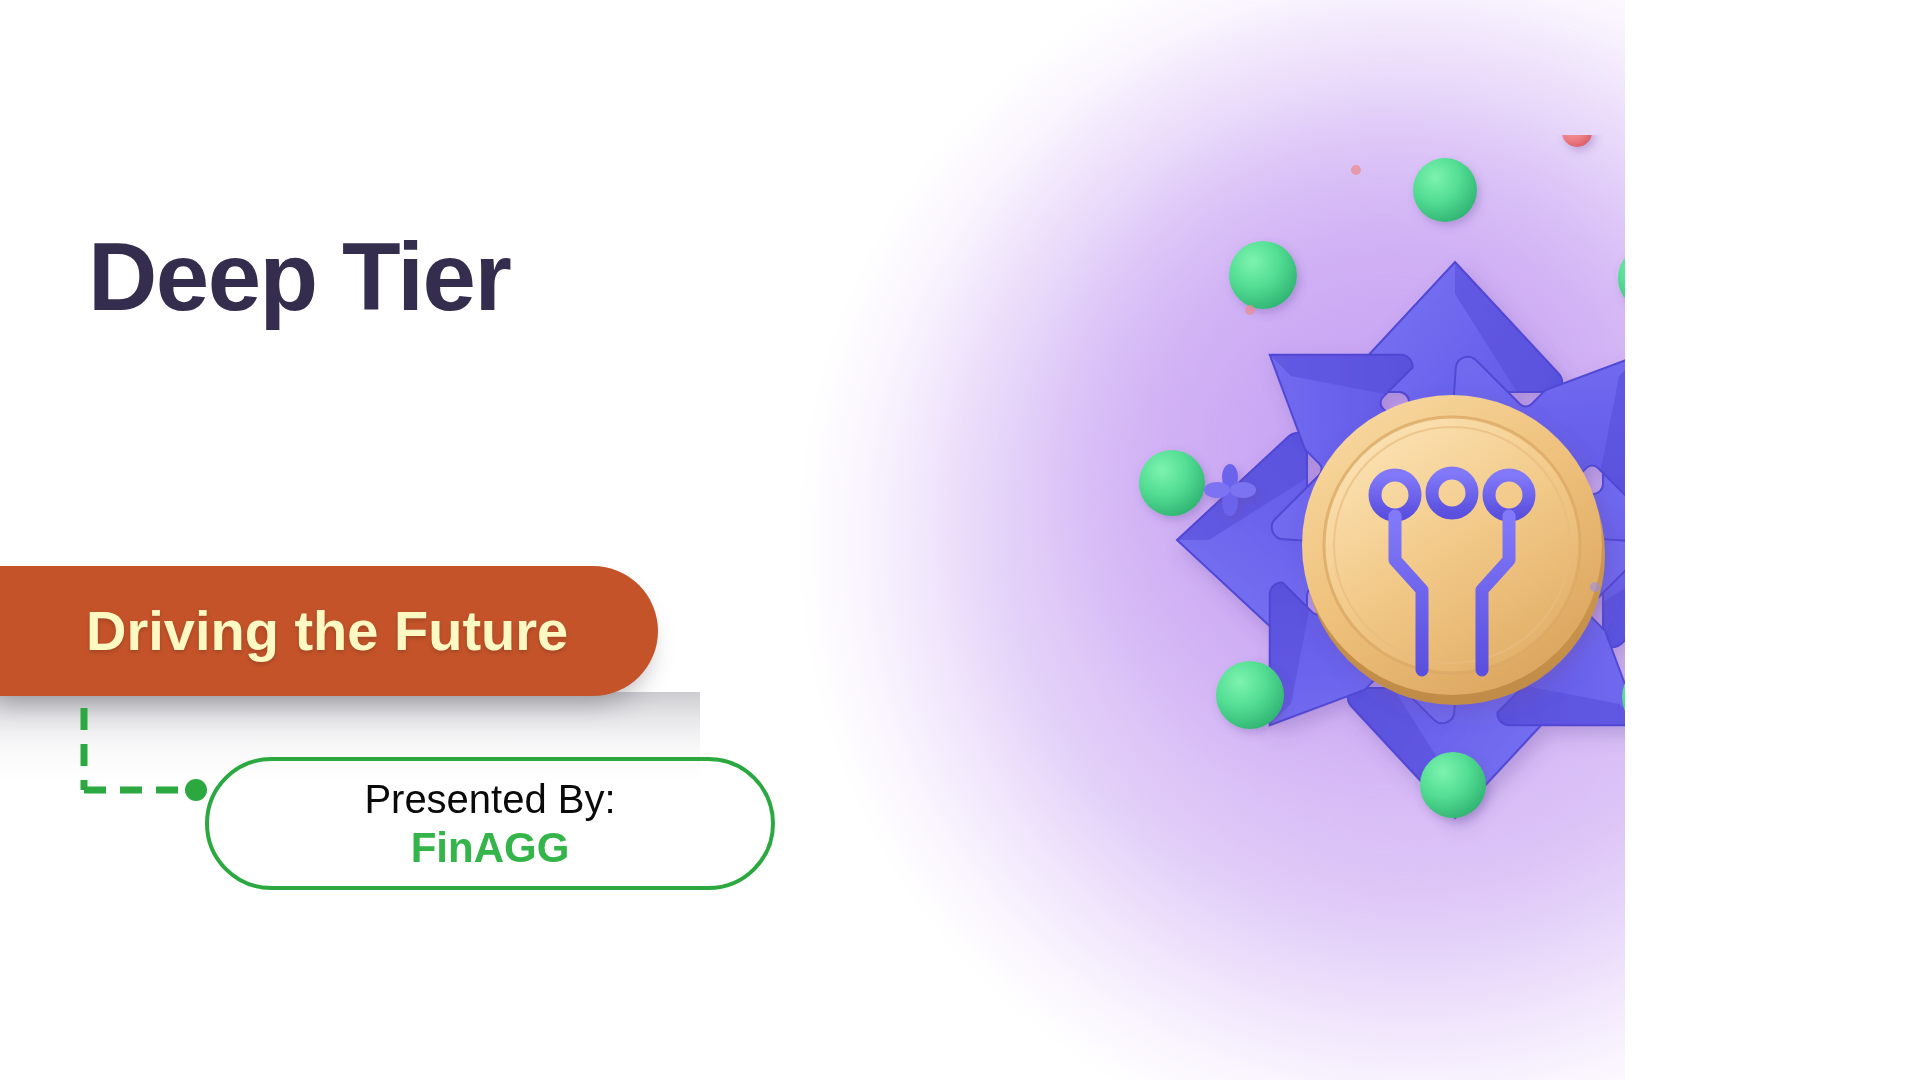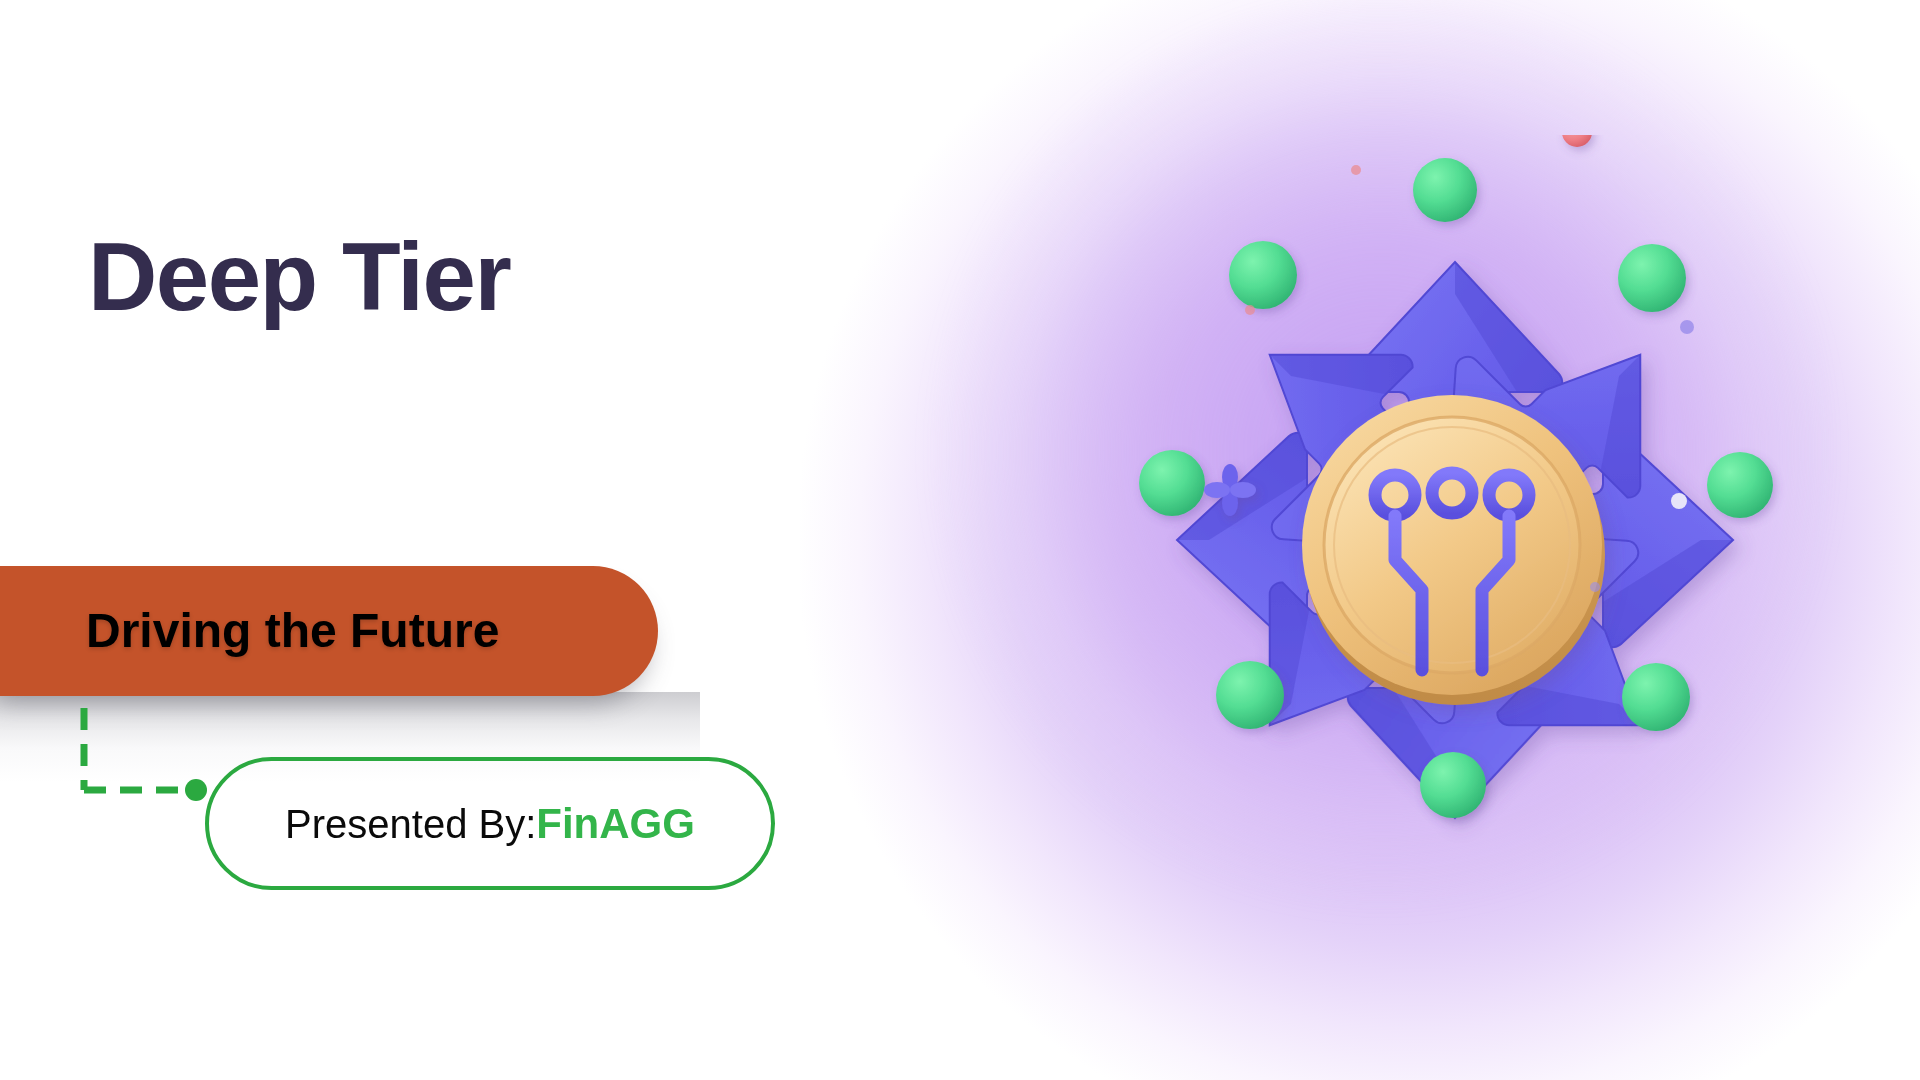--- a/index.html
+++ b/index.html
@@ -7,21 +7,21 @@
     padding: 0;
     width: 1920px;
     height: 1080px;
     overflow: hidden;
     background: #ffffff;
     font-family: "Liberation Sans", sans-serif;
   }
 
   #slide {
     position: relative;
-    width: 1920px;
+    width: 1625px;
     height: 1080px;
     background: #ffffff;
     overflow: hidden;
     text-decoration: underline;
   }
 
   
   .illus-panel {
     position: absolute;
     left: 800px;
@@ -94,23 +94,23 @@
     background: #C4532A;
     border-radius: 0 72px 72px 0;
     box-shadow: 0 16px 26px -10px rgba(70,70,80,0.42);
   }
   .banner-text {
     position: absolute;
     left: 100px;
     top: 36px;
     font-family: "Liberation Sans", sans-serif;
     font-weight: bold;
-    font-size: 48px;
+    font-size: 56px;
     line-height: 58px;
-    color: #000000;
+    color: #fef9c3;
     white-space: nowrap;
     text-shadow: 0 2px 4px rgba(0,0,0,0.18);
   }
 
   
   .banner-shade {
     position: absolute;
     left: 0;
     top: 692px;
     width: 700px;
@@ -137,21 +137,21 @@
     position: absolute;
     left: 205px;
     top: 757px;
     width: 570px;
     height: 133px;
     border: 4px solid #2BA940;
     border-radius: 70px;
     background: transparent;
     box-sizing: border-box;
     display: flex;
-    flex-direction: row;
+    flex-direction: column;
     align-items: center;
     justify-content: center;
   }
   .pill-top {
     font-family: "Liberation Sans", sans-serif;
     font-size: 40px;
     line-height: 48px;
     color: #0A0A0A;
     font-weight: normal;
   }

